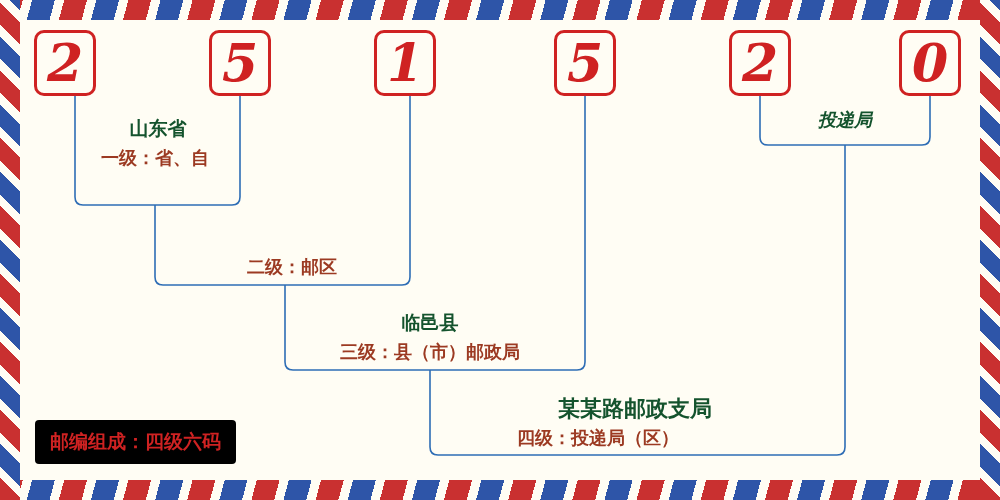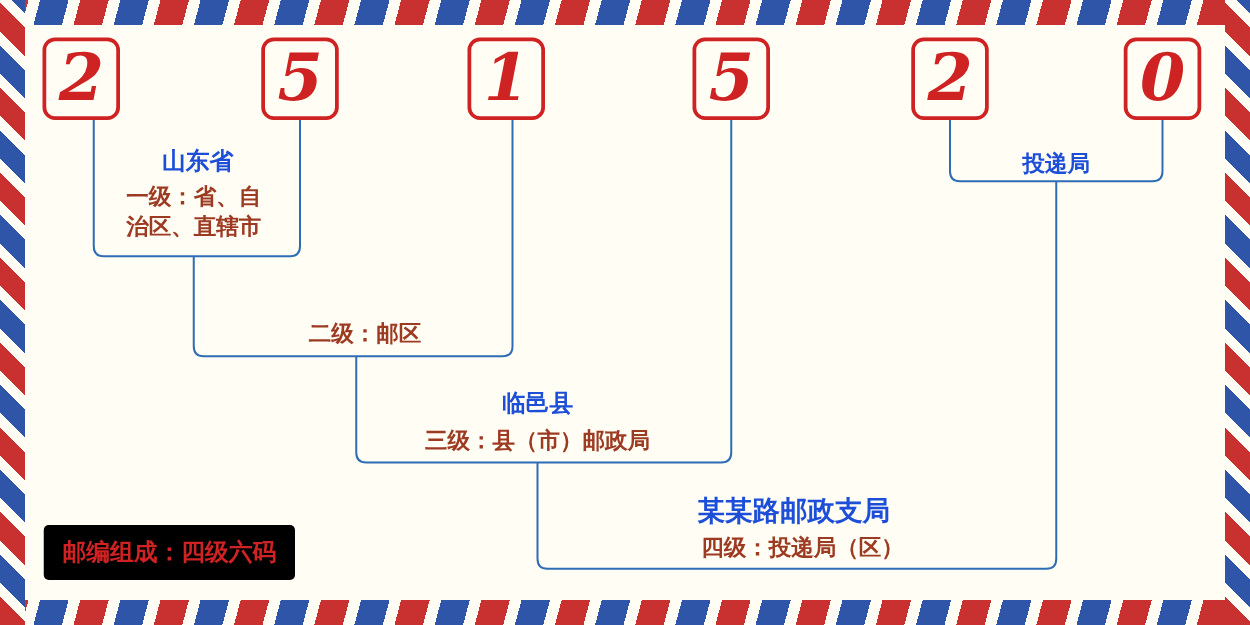--- a/index.html
+++ b/index.html
@@ -33,32 +33,32 @@
   .digit{
     font-family:"DejaVu Serif","Liberation Serif",serif;
     font-weight:bold;font-style:italic;font-size:52px;color:#cf2222;line-height:1;
   }
   .b1{left:34px}.b2{left:209px}.b3{left:374px}.b4{left:554px}.b5{left:729px}.b6{left:899px}
 
   .lbl{
     position:absolute;z-index:3;transform:translateX(-50%);
     white-space:nowrap;text-align:center;font-weight:bold;
   }
-  .lbl-blue{color:#1d4ed8;font-size:19px;text-align:right;}
+  .lbl-blue{color:#14532d;font-size:19px;text-align:right;}
   .lbl-red{color:#9c3a22;font-size:18px;}
   .line2{display:block;line-height:1.35;}
 
   .pos-province{left:158px;top:116px;}
   .pos-l1desc{left:155px;top:146px;}
   .pos-l2desc{left:292px;top:255px;text-align:center;}
   .pos-county{left:430px;top:310px;}
   .pos-l3desc{left:430px;top:340px;}
   .pos-branch{left:635px;top:394px;font-size:22px;}
-  .pos-l4desc{left:642px;top:426px;}
-  .pos-delivery{left:845px;top:119px;font-size:18px;}
+  .pos-l4desc{left:598px;top:426px;}
+  .pos-delivery{left:845px;top:108px;font-size:18px;font-style:italic;}
 
   .badge{
     position:absolute;left:35px;top:420px;z-index:3;
     background:#000000;border-radius:4px;padding:9px 15px;
   }
   .badge span{color:#cf2222;font-size:19px;font-weight:bold;}
 </style>
 </head>
 <body>
 
@@ -90,21 +90,20 @@
 <div class="digit-box b5">
   <span class="digit">2</span>
 </div>
 <div class="digit-box b6">
   <span class="digit">0</span>
 </div>
 
 <div class="lbl lbl-blue pos-province">山东省</div>
 <div class="lbl lbl-red pos-l1desc">
   <span class="line2">一级：省、自</span>
-  <span class="line2">治区、直辖市</span>
 </div>
 
 <div class="lbl lbl-red pos-l2desc">二级：邮区</div>
 
 <div class="lbl lbl-blue pos-county">临邑县</div>
 <div class="lbl lbl-red pos-l3desc">三级：县（市）邮政局</div>
 
 <div class="lbl lbl-blue pos-branch">某某路邮政支局</div>
 <div class="lbl lbl-red pos-l4desc">四级：投递局（区）</div>
 <div class="lbl lbl-blue pos-delivery">投递局</div>

